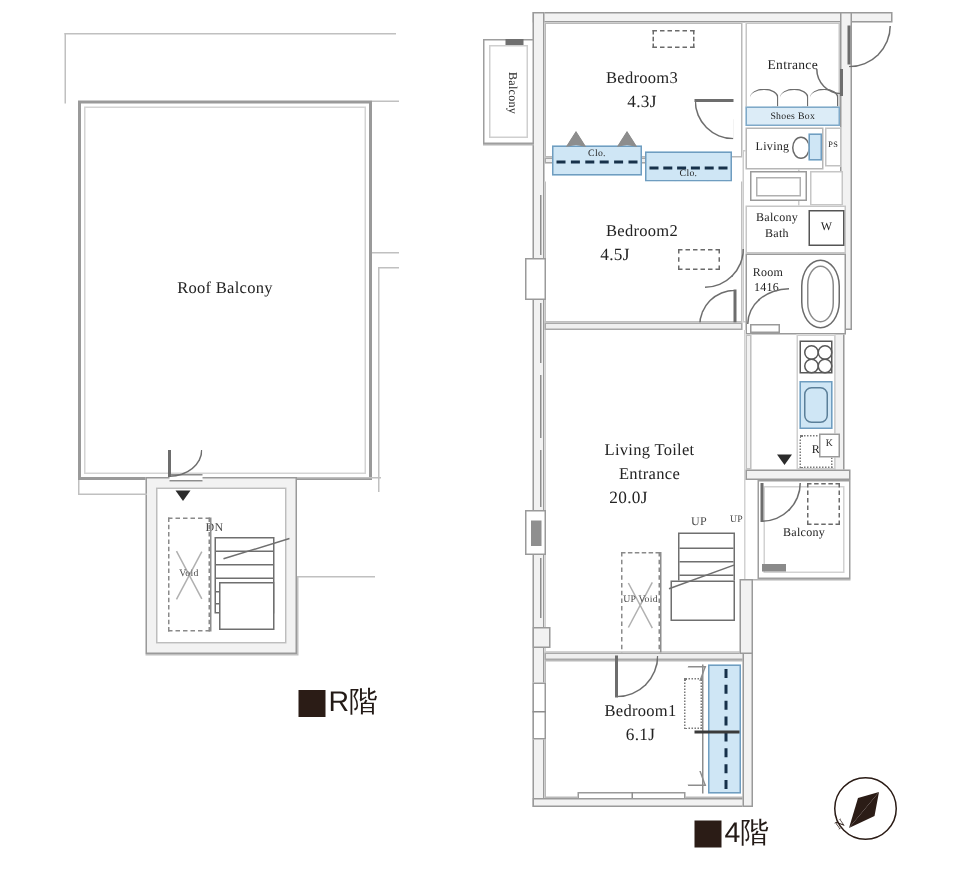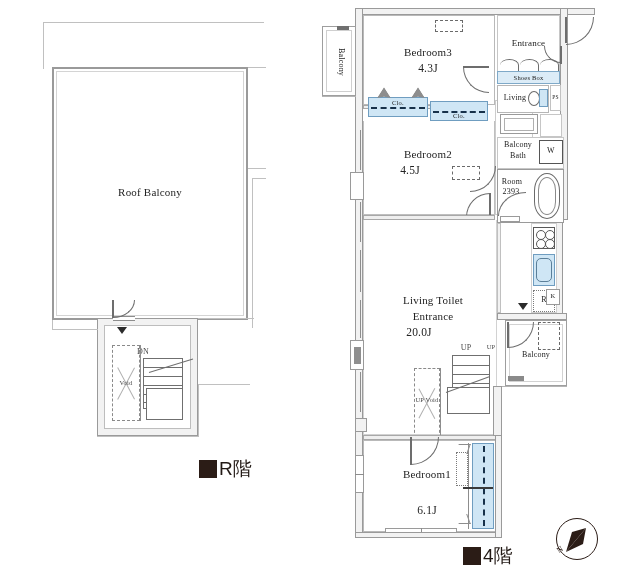--- a/index.html
+++ b/index.html
@@ -237,21 +237,21 @@
 
     <div class="abs" style="left:497px;top:137px;width:67px;height:32px;background:#ffffff;border:1px solid #c6c6c6;"></div>
     <div class="lbl sm" style="left:494px;top:140px;width:48px;">Balcony</div>
     <div class="lbl sm" style="left:494px;top:151px;width:48px;">Bath</div>
 
     <div class="abs" style="left:539px;top:140px;width:24px;height:24px;background:#ffffff;border:1px solid #555;"></div>
     <div class="lbl sm" style="left:539px;top:146px;width:24px;">W</div>
 
     <div class="abs" style="left:497px;top:169px;width:67px;height:54px;background:#ffffff;border:1px solid #9a9a9a;"></div>
     <div class="lbl sm" style="left:494px;top:177px;width:36px;">Room</div>
-    <div class="lbl sm" style="left:493px;top:187px;width:36px;">2393</div>
+    <div class="lbl sm" style="left:493px;top:187px;width:36px;">1416</div>
     <div class="abs tub" style="left:534px;top:173px;width:26px;height:46px;"></div>
     <div class="abs tub2" style="left:538px;top:177px;width:18px;height:38px;"></div>
     <div class="abs" style="left:500px;top:216px;width:20px;height:6px;background:#fff;border:1px solid #9a9a9a;"></div>
     <div class="abs swing sw-tl" style="left:498px;top:192px;width:28px;height:24px;"></div>
 
     <div class="abs swing sw-br" style="left:470px;top:166px;width:26px;height:26px;"></div>
 
     <div class="abs" style="left:497px;top:223px;width:4px;height:90px;background:#f2f2f2;border:1px solid #c0c0c0;"></div>
     <div class="abs" style="left:531px;top:223px;width:26px;height:90px;background:#ffffff;border:1px solid #cfcfcf;"></div>
 
@@ -310,21 +310,21 @@
     <div class="abs leaf" style="left:507px;top:322px;width:2px;height:26px;"></div>
     <div class="abs dashbox" style="left:538px;top:322px;width:22px;height:28px;"></div>
     <div class="abs" style="left:508px;top:376px;width:16px;height:5px;background:#8a8a8a;"></div>
     <div class="abs gray-line" style="left:497px;top:386px;width:70px;height:1px;background:#b4b4b4;"></div>
 
     <div class="lbl xs" style="left:482px;top:343px;width:18px;color:#4a4a4a;">UP</div>
 
     <div class="abs wall-thin" style="left:363px;top:435px;width:134px;height:5px;"></div>
     <div class="abs" style="left:363px;top:440px;width:134px;height:92px;background:#ffffff;border:1px solid #b9b9b9;"></div>
     <div class="lbl r" style="left:372px;top:468px;width:110px;">Bedroom1</div>
-    <div class="lbl area" style="left:372px;top:484px;width:110px;margin-top:20px;">6.1J</div>
+    <div class="lbl area" style="left:372px;top:484px;width:110px;">6.1J</div>
 
     <div class="abs swing sw-br" style="left:411px;top:437px;width:28px;height:28px;"></div>
     <div class="abs leaf" style="left:410px;top:437px;width:2px;height:28px;"></div>
 
     <div class="abs blue" style="left:472px;top:443px;width:22px;height:86px;">
       <div class="dash-v"></div>
     </div>
     <div class="abs hair-v" style="left:468px;top:443px;height:86px;"></div>
     <div class="abs dotbox" style="left:456px;top:452px;width:12px;height:34px;"></div>
     <div class="abs hair-h" style="left:463px;top:487px;width:30px;background:#3a3a3a;height:2px;"></div>

